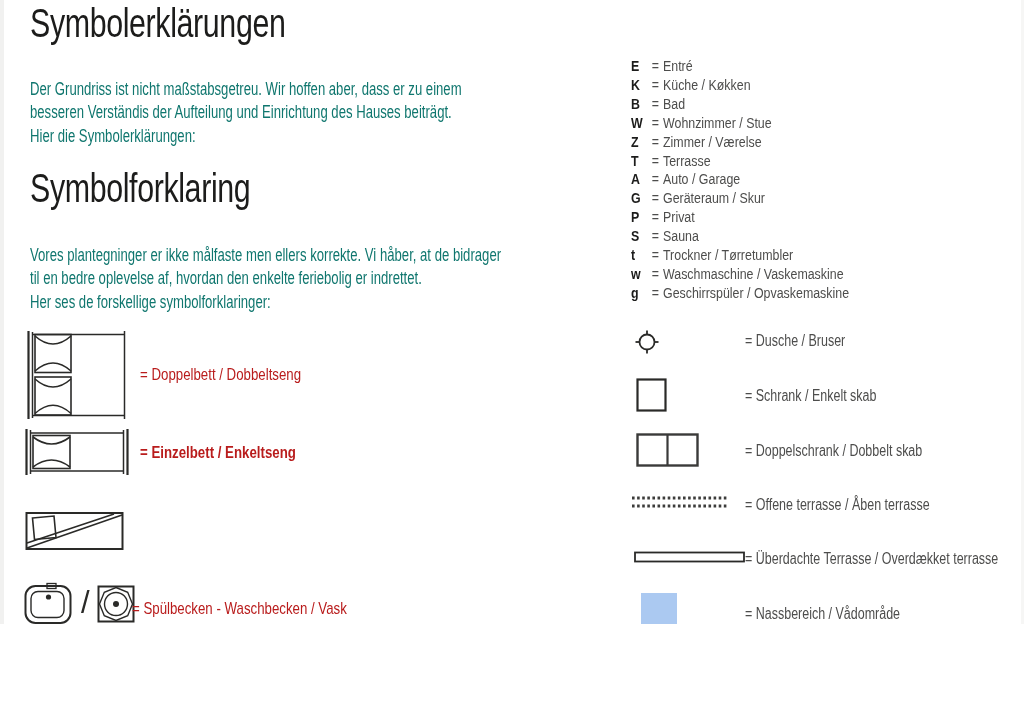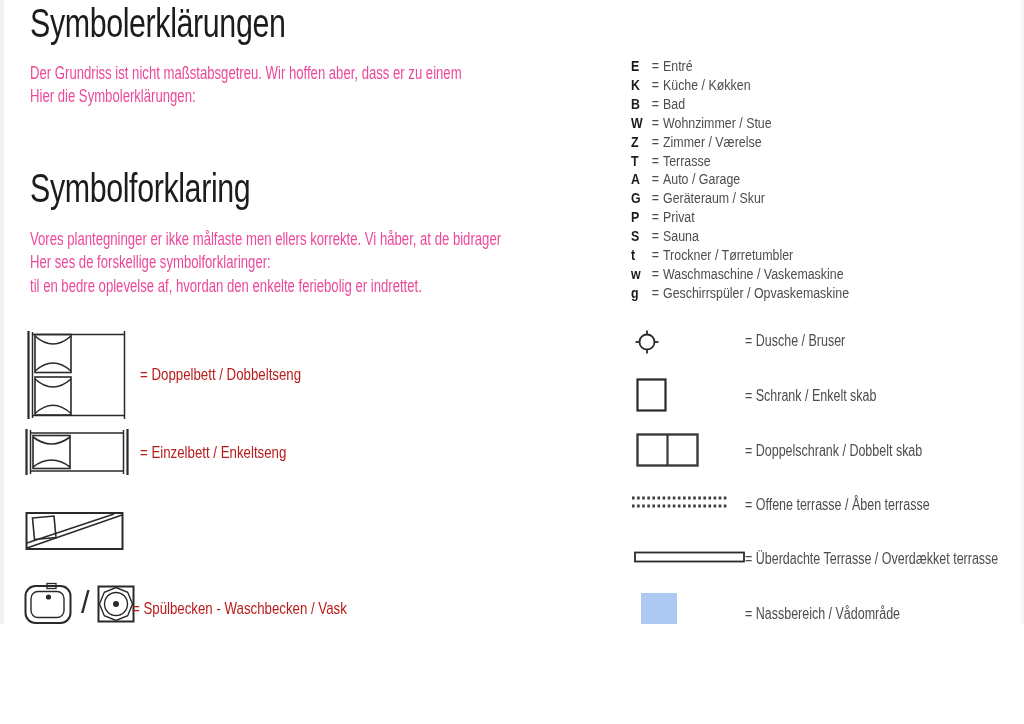--- a/index.html
+++ b/index.html
@@ -12,21 +12,21 @@
   .edge-right{right:0;top:0;width:3px;height:724px;background:#f6f6f5;}
   .edge-bottom{left:0;top:714px;width:1024px;height:10px;background:#f2f2f1;}
 
   .abs{position:absolute;}
   .cx{transform:scaleX(0.76);transform-origin:0 0;display:inline-block;white-space:nowrap;}
   .cx75{transform:scaleX(0.75);transform-origin:0 0;display:inline-block;white-space:nowrap;}
   .cx78{transform:scaleX(0.78);transform-origin:0 0;display:inline-block;white-space:nowrap;}
   .cx80{transform:scaleX(0.80);transform-origin:0 0;display:inline-block;white-space:nowrap;}
 
   h1{margin:0;font-size:40px;font-weight:400;letter-spacing:-0.5px;color:#1c1c1b;line-height:44px;}
-  .para{font-size:17.5px;line-height:23.4px;color:#ec4899;}
+  .para{font-size:17.5px;line-height:23.4px;color:#0f766e;margin-top:16px;}
   .para div{white-space:nowrap;}
 
   .sym-label{font-size:17px;color:#b91c1c;}
   .r-label{font-size:16px;color:#4d4d4c;}
 
   .legend{font-size:15.5px;line-height:18.9px;}
   .legend-row{display:flex;}
   .legend-letter{width:26px;font-weight:700;color:#1c1c1b;}
   .legend-eq{width:14px;color:#4d4d4c;}
   .legend-name{color:#4d4d4c;}
@@ -42,29 +42,30 @@
 
 <div id="page">
   <div class="edge edge-left"></div>
   <div class="edge edge-right"></div>
   <div class="edge edge-bottom"></div>
 
   <h1 class="abs" style="left:30px;top:1px;"><span class="cx">Symbolerklärungen</span></h1>
 
   <div class="abs para" style="left:30px;top:62px;">
     <div><span class="cx75">Der Grundriss ist nicht maßstabsgetreu. Wir hoffen aber, dass er zu einem</span></div>
+    <div><span class="cx75">besseren Verständis der Aufteilung und Einrichtung des Hauses beiträgt.</span></div>
     <div><span class="cx75">Hier die Symbolerklärungen:</span></div>
   </div>
 
   <h1 class="abs" style="left:30px;top:166px;"><span class="cx">Symbolforklaring</span></h1>
 
   <div class="abs para" style="left:30px;top:228px;">
     <div><span class="cx75">Vores plantegninger er ikke målfaste men ellers korrekte. Vi håber, at de bidrager</span></div>
+    <div><span class="cx75">til en bedre oplevelse af, hvordan den enkelte feriebolig er indrettet.</span></div>
     <div><span class="cx75">Her ses de forskellige symbolforklaringer:</span></div>
-    <div><span class="cx75">til en bedre oplevelse af, hvordan den enkelte feriebolig er indrettet.</span></div>
   </div>
 
   <div class="abs legend cx80" style="left:631px;top:57px;">
 
       <div class="legend-row">
         <span class="legend-letter">E</span>
         <span class="legend-eq">=</span>
         <span class="legend-name">Entré</span>
       </div>
 
@@ -160,21 +161,21 @@
     <line class="st" x1="2.5" y1="0" x2="2.5" y2="46" stroke-width="2.2"></line>
     <line class="st" x1="6.5" y1="1" x2="6.5" y2="45" stroke-width="1.5"></line>
     <line class="st" x1="99.5" y1="1" x2="99.5" y2="45" stroke-width="1.5"></line>
     <line class="st" x1="103.5" y1="0" x2="103.5" y2="46" stroke-width="2.2"></line>
     <line class="st" x1="6" y1="4" x2="100" y2="4" stroke-width="1.5"></line>
     <line class="st" x1="6" y1="42" x2="100" y2="42" stroke-width="1.5"></line>
     <rect class="st" x="9" y="6.5" width="37" height="33" stroke-width="1.6"></rect>
     <path class="st" d="M9,8 Q27.5,22 46,8" stroke-width="1.6"></path>
     <path class="st" d="M9,38 Q27.5,24 46,38" stroke-width="1.6"></path>
   </svg>
-  <div class="abs sym-label" style="left:140px;top:443px;"><span class="cx78">= Einzelbett / Enkeltseng</span></div>
+  <div class="abs sym-label" style="left:140px;top:443px;font-weight:bold;"><span class="cx78">= Einzelbett / Enkeltseng</span></div>
 
   <svg class="abs" style="left:25px;top:511px;" width="100" height="40" viewBox="0 0 100 40">
     <rect class="st" x="1.5" y="2" width="96" height="36" stroke-width="2"></rect>
     <line class="st" x1="2" y1="37" x2="97" y2="4" stroke-width="1.6"></line>
     <line class="st" x1="2" y1="32" x2="89" y2="3" stroke-width="1.6"></line>
     <polygon class="st" points="7.5,7 29,5 31,26.5 9.5,28.5" stroke-width="1.6"></polygon>
   </svg>
 
   <div class="abs sink-group" style="left:24px;top:582px;">
     <svg width="48" height="44" viewBox="0 0 48 44">

